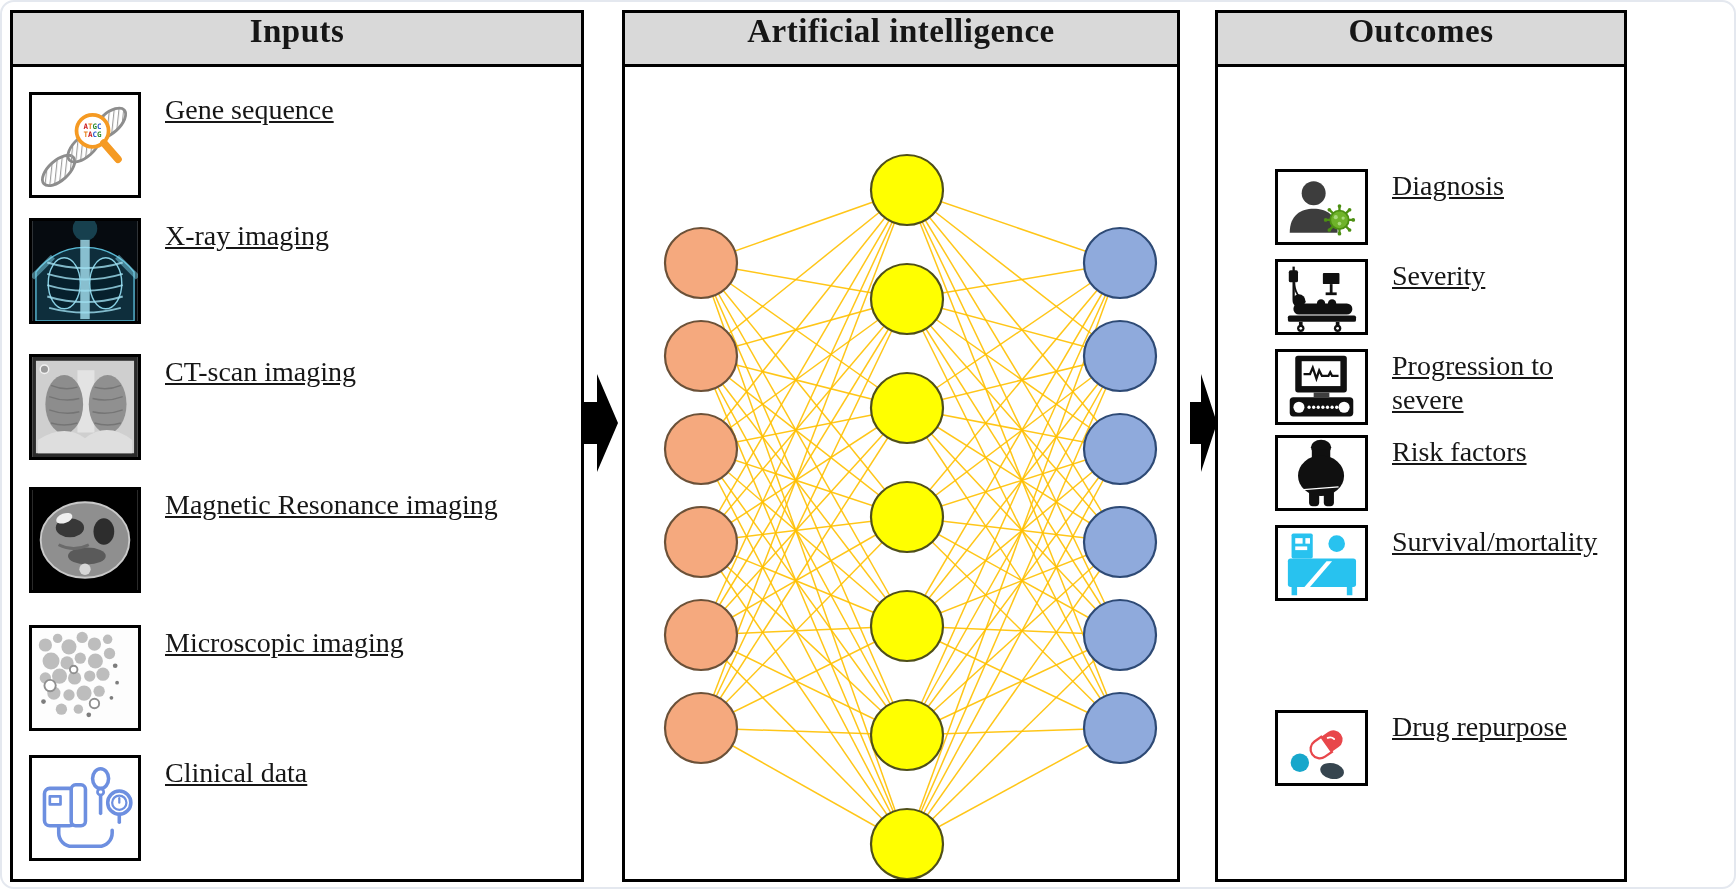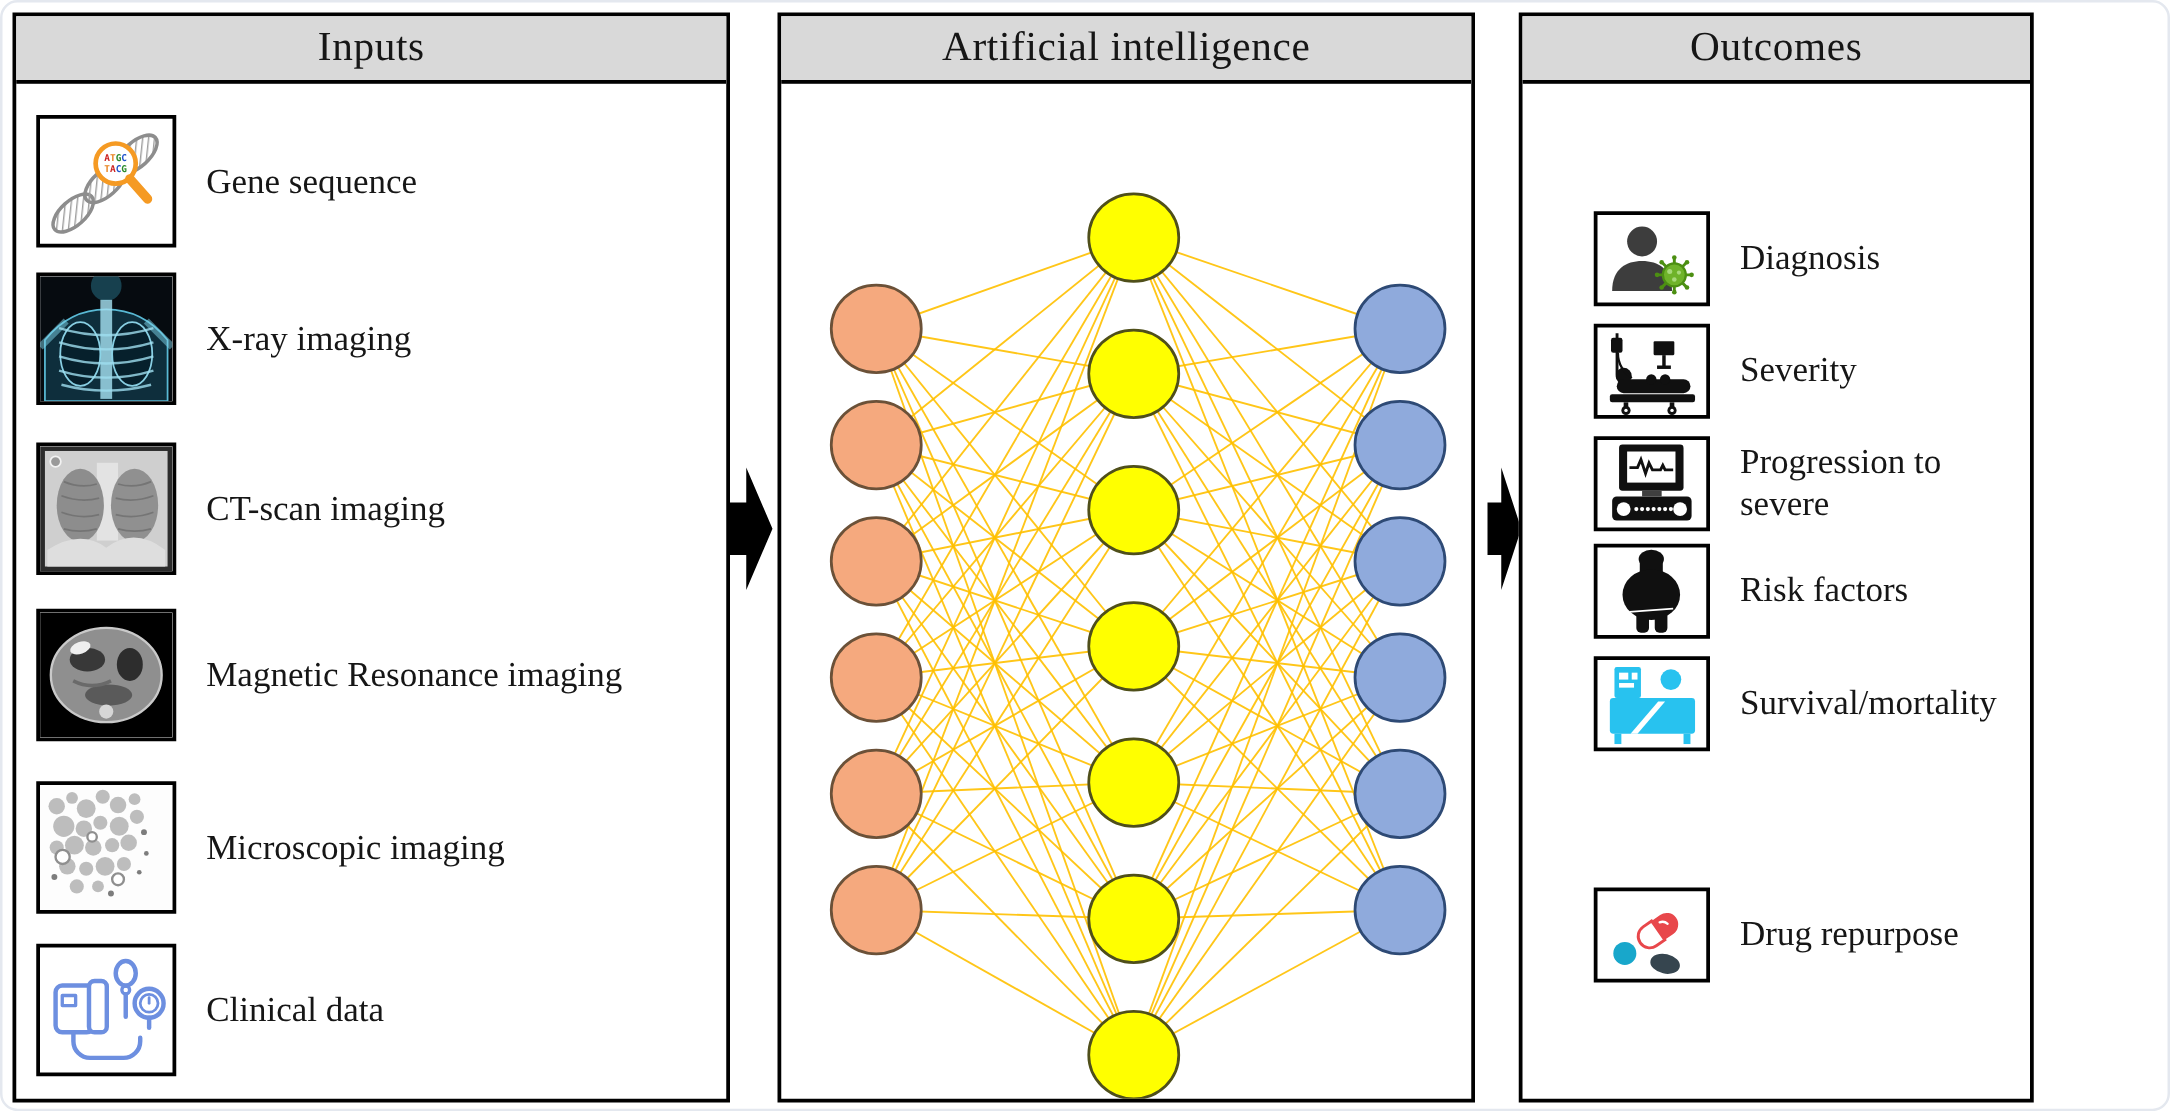--- a/index.html
+++ b/index.html
@@ -4,28 +4,28 @@
 <style>
   html,body{margin:0;padding:0;background:#ffffff;}
   #canvas{
     position:relative;width:1736px;height:889px;background:#fff;
     border:2px solid #e4e8ef;border-radius:14px;box-sizing:border-box;overflow:hidden;
     font-family:"Liberation Serif","DejaVu Serif",serif;color:#161616;
   }
   .panel{position:absolute;top:8px;height:872px;background:#fff;border:3px solid #000;box-sizing:border-box;}
   .panel-header{
     height:54px;background:#d9d9d9;border-bottom:3px solid #000;
-    display:flex;align-items:center;justify-content:center;
-    font-weight:normal;font-size:33px;letter-spacing:.5px;box-sizing:border-box;
+    display:flex;align-items:flex-start;justify-content:center;
+    font-weight:bold;font-size:33px;letter-spacing:.5px;box-sizing:border-box;
   }
   #panel-inputs{left:8px;width:574px;}
   #panel-ai{left:620px;width:558px;}
   #panel-outcomes{left:1213px;width:412px;}
 
-  .row{position:absolute;display:flex;align-items:center;}
+  .row{position:absolute;display:flex;align-items:flex-start;text-decoration:underline;}
   .icon-box{border:3px solid #000;background:#fff;box-sizing:border-box;flex:0 0 auto;
             display:flex;align-items:center;justify-content:center;overflow:hidden;}
   .in-box{width:112px;height:106px;}
   .out-box{width:93px;height:76px;}
   .in-label{margin-left:24px;font-size:28px;line-height:1.25;max-width:340px;}
   .out-label{margin-left:24px;font-size:28px;line-height:1.2;max-width:330px;}
   .in-row{left:16px;}
   .out-row{left:17px;padding-left:40px;}
 
   #nn-svg{position:absolute;left:0;top:54px;width:572px;height:812px;display:block;}

